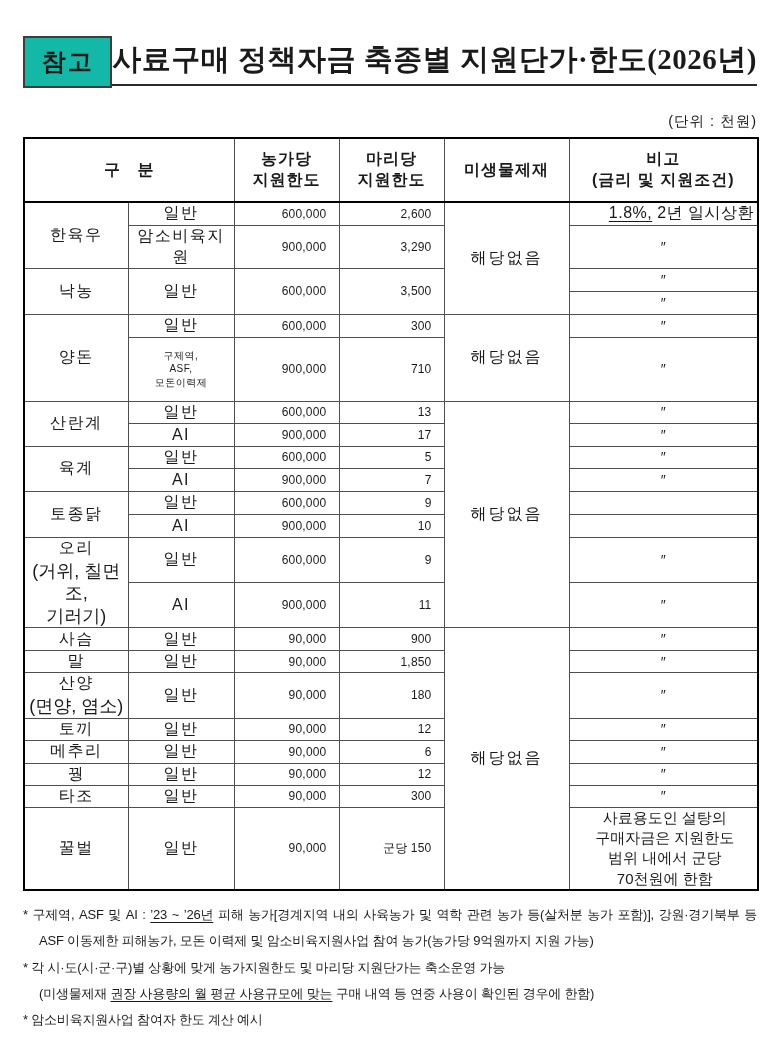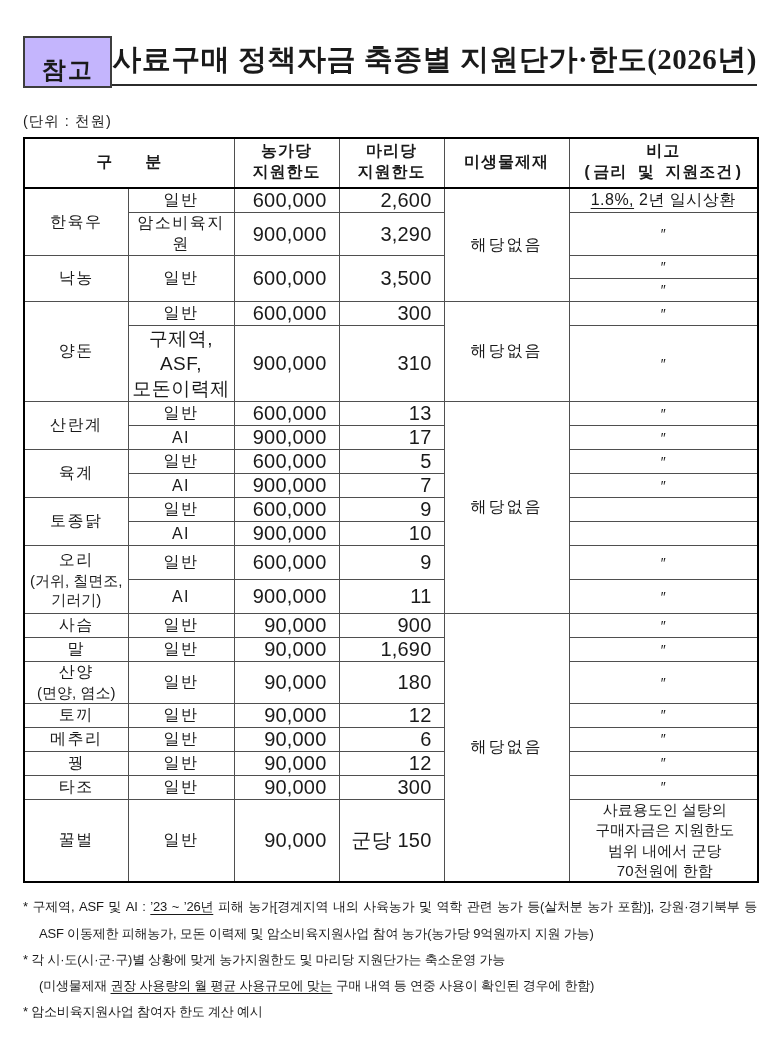--- a/index.html
+++ b/index.html
@@ -13,37 +13,38 @@
 
   
   .title-bar {
     display: flex;
     align-items: stretch;
     border-bottom: 2px solid #2b2b2b;
     height: 48px;
   }
   .badge-box {
     border: 2px solid #3d3d3d;
-    background: #c4b5fd;
+    background: #14b8a6;
     width: 88px;
     margin-bottom: -4px;
-    display: flex; align-items: flex-end; justify-content: center;
+    display: flex; align-items: center; justify-content: center;
     font-family: "Liberation Serif", "DejaVu Serif", serif;
     font-weight: bold; font-size: 24px; letter-spacing: 2px;
   }
   .doc-title {
     flex: 1;
     display: flex; align-items: center; justify-content: center;
     font-family: "Liberation Serif", "DejaVu Serif", serif;
     font-weight: bold; font-size: 29px; letter-spacing: 0.5px;
     white-space: nowrap;
   }
 
   
   .unit-note {
+    text-align: right;
     font-size: 14.5px;
     margin: 26px 0 6px 0;
     letter-spacing: 1px;
   }
 
   
   table.main {
     border-collapse: collapse;
     table-layout: fixed;
     width: 734px;
@@ -66,38 +67,38 @@
     font-weight: bold;
     white-space: pre-wrap;
     line-height: 1.3;
     letter-spacing: 1px;
   }
   td.label { letter-spacing: 1.5px; margin-top: 20px; }
   td.num {
     text-align: right;
     padding-right: 12px;
     letter-spacing: 0.2px;
-    font-size: 20px;
+    font-size: 12px;
   }
   td.cond { letter-spacing: 2px; }
   td.ditto { font-size: 14px; color: #222; }
-  td.multiline { white-space: pre-line; line-height: 1.32; font-size: 19px; letter-spacing: 0.5px; }
-  td.note-first { letter-spacing: 0.5px; }
+  td.multiline { white-space: pre-line; line-height: 1.32; font-size: 10px; letter-spacing: 0.5px; }
+  td.note-first { letter-spacing: 0.5px; text-align: right; }
   td.note-long { white-space: pre-line; line-height: 1.35; font-size: 15px; letter-spacing: 0; padding-left: 6px; }
   .species-sub {
     display: block;
-    font-size: 15px;
+    font-size: 18px;
     letter-spacing: 0;
     line-height: 1.25;
     white-space: pre-line;
     margin-top: 1px;
   }
   .u { text-decoration: underline; text-underline-offset: 3px; }
 
-  tr.rh-head { height: 50px; font-family: Liberation Mono, monospace; }
+  tr.rh-head { height: 64px; }
   tr.rh-s  { height: 23px; }
   tr.rh-s2 { height: 22px; }
   tr.rh-m  { height: 34px; }
   tr.rh-goat { height: 41px; }
   tr.rh-fmd  { height: 64px; }
   tr.rh-bee  { height: 83px; }
 
   
   .footnotes { margin-top: 11px; }
   .fn {
@@ -180,21 +181,21 @@
         <td class="num">600,000</td>
         <td class="num">300</td>
         <td class="cond" rowspan="2">해당없음</td>
         <td class="ditto">″</td>
       </tr>
       <tr class="rh-fmd">
         <td class="multiline">구제역,
 ASF,
 모돈이력제</td>
         <td class="num">900,000</td>
-        <td class="num">310</td>
+        <td class="num">710</td>
         <td class="ditto">″</td>
       </tr>
 
       <tr class="rh-s2">
         <td class="label" rowspan="2">산란계</td>
         <td class="label">일반</td>
         <td class="num">600,000</td>
         <td class="num">13</td>
         <td class="cond" rowspan="8">해당없음</td>
         <td class="ditto">″</td>
@@ -258,21 +259,21 @@
         <td class="num">90,000</td>
         <td class="num">900</td>
         <td class="cond" rowspan="8">해당없음</td>
         <td class="ditto">″</td>
       </tr>
 
       <tr class="rh-s2">
         <td class="label">말</td>
         <td class="label">일반</td>
         <td class="num">90,000</td>
-        <td class="num">1,690</td>
+        <td class="num">1,850</td>
         <td class="ditto">″</td>
       </tr>
 
       <tr class="rh-goat">
         <td class="label">
           <span>산양</span>
           <span class="species-sub">(면양, 염소)</span>
         </td>
         <td class="label">일반</td>
         <td class="num">90,000</td>

